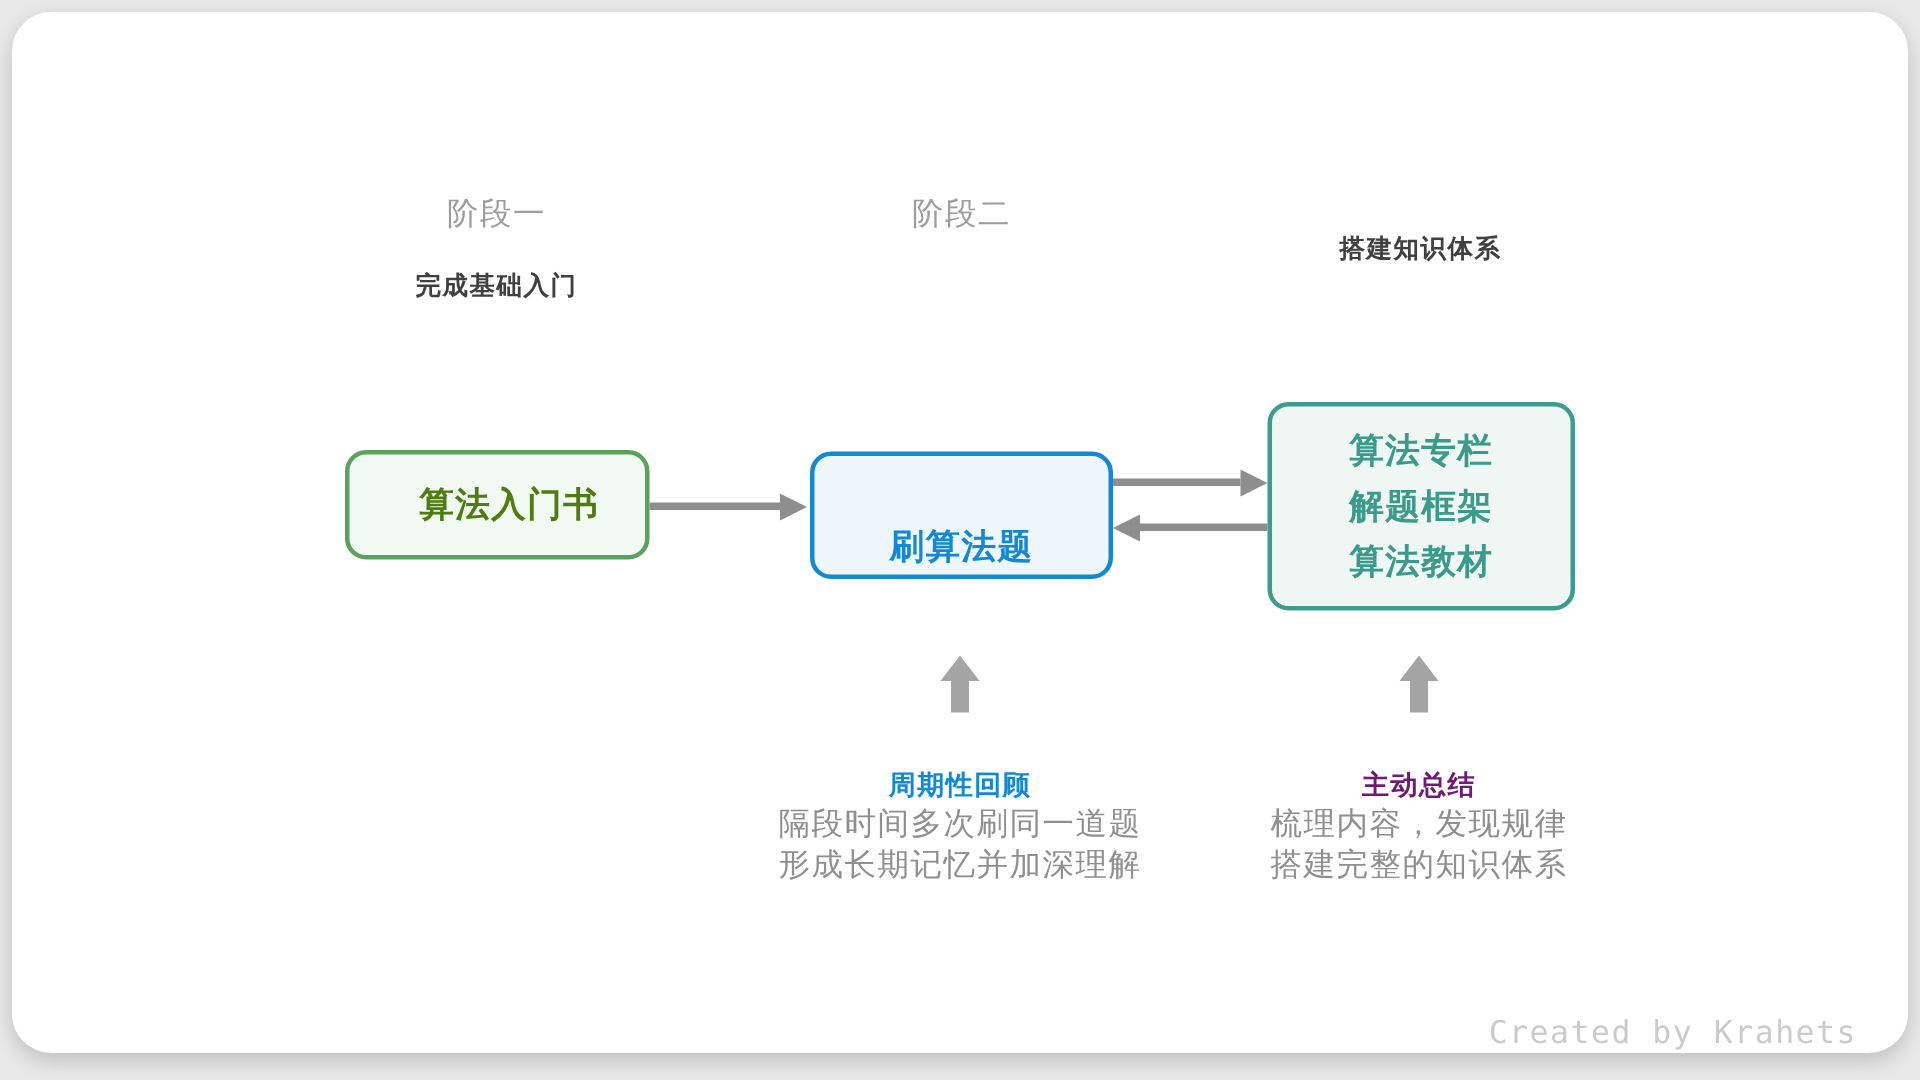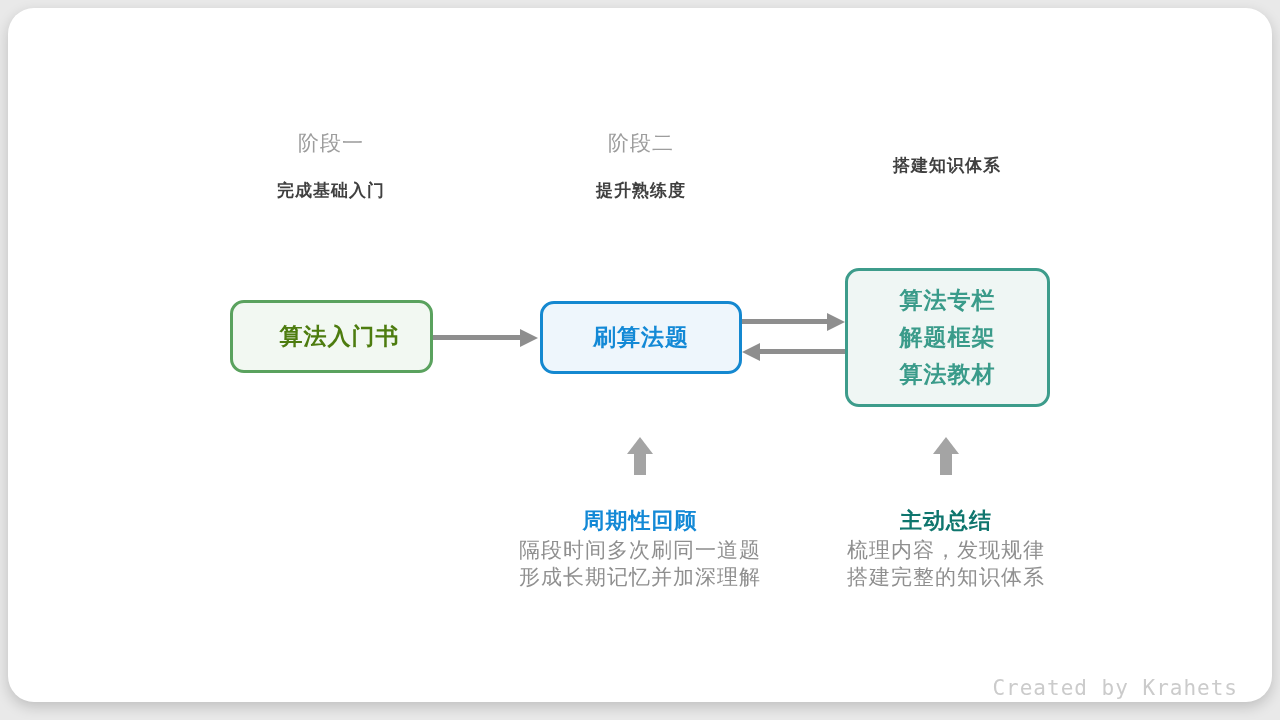--- a/index.html
+++ b/index.html
@@ -41,21 +41,21 @@
     flex-direction: column;
     align-items: center;
     justify-content: center;
     font-weight: bold;
     font-size: 23px;
     letter-spacing: 1px;
     text-align: center;
   }
   .node .node-line { line-height: 37px; }
   .node.n1 { left: 230px; top: 300px; width: 203px; height: 73px; }
-  .node.n2 { left: 540px; top: 301px; width: 202px; height: 73px; }
+  .node.n2 { left: 540px; top: 301px; width: 202px; height: 85px; justify-content: flex-end; }
   .node.n3 { left: 845px; top: 268px; width: 205px; height: 139px; }
 
   
   .conn { position: absolute; height: 5px; background: #8e8e8e; }
   .conn.right::after {
     content: "";
     position: absolute;
     left: 100%; top: 50%;
     transform: translateY(-50%);
     border-left: 18px solid #8e8e8e;
@@ -84,21 +84,21 @@
     border-bottom: 17px solid #a4a4a4;
   }
   .up-arrow .stem { width: 12px; height: 21px; background: #a4a4a4; margin: 0 auto; }
   .up-arrow.u1 { left: 627px; }
   .up-arrow.u2 { left: 933px; }
 
   
   .annotation { position: absolute; top: 510px; width: 320px; text-align: center; }
   .annotation.a1 { left: 480px; }
   .annotation.a2 { left: 786px; }
-  .ann-title { font-size: 22px; line-height: 26px; font-weight: bold; letter-spacing: 1px; font-family: Liberation Mono, monospace; }
+  .ann-title { font-size: 18px; line-height: 26px; font-weight: bold; letter-spacing: 1px; }
   .ann-desc { font-size: 21px; line-height: 27px; color: #8f8f8f; letter-spacing: 1px; }
 
   
   .credit {
     position: absolute;
     right: 42px; top: 676px;
     font-family: "DejaVu Sans Mono", "Liberation Mono", monospace;
     font-size: 21px;
     color: #cbcbcb;
     letter-spacing: 1px;
@@ -109,21 +109,20 @@
 
 <div class="page">
   <div class="card"></div>
 
   <div class="stage-header s1">
     <div class="stage-label">阶段一</div>
     <div class="stage-subtitle">完成基础入门</div>
   </div>
   <div class="stage-header s2">
     <div class="stage-label">阶段二</div>
-    <div class="stage-subtitle">提升熟练度</div>
   </div>
   <div class="stage-header s3">
     <div class="stage-subtitle">搭建知识体系</div>
   </div>
 
   <div class="node n1" style="color: #4d7c0f; border-color: rgb(90, 162, 94); background-color: rgb(242, 248, 242); padding-left: 16px;">
     <div class="node-line">算法入门书</div>
   </div>
   <div class="node n2" style="color: rgb(19, 137, 214); border-color: rgb(20, 136, 208); background-color: rgb(238, 246, 252);">
     <div class="node-line">刷算法题</div>
@@ -148,21 +147,21 @@
   </div>
 
   <div class="annotation a1">
     <div class="ann-title" style="color: rgb(19, 137, 214);">周期性回顾</div>
     <div class="ann-desc">
       <div>隔段时间多次刷同一道题</div>
       <div>形成长期记忆并加深理解</div>
     </div>
   </div>
   <div class="annotation a2">
-    <div class="ann-title" style="color: #0f766e;">主动总结</div>
+    <div class="ann-title" style="color: #701a75;">主动总结</div>
     <div class="ann-desc">
       <div>梳理内容，发现规律</div>
       <div>搭建完整的知识体系</div>
     </div>
   </div>
 
   <div class="credit">Created by Krahets</div>
 </div>
 
 </body></html>

